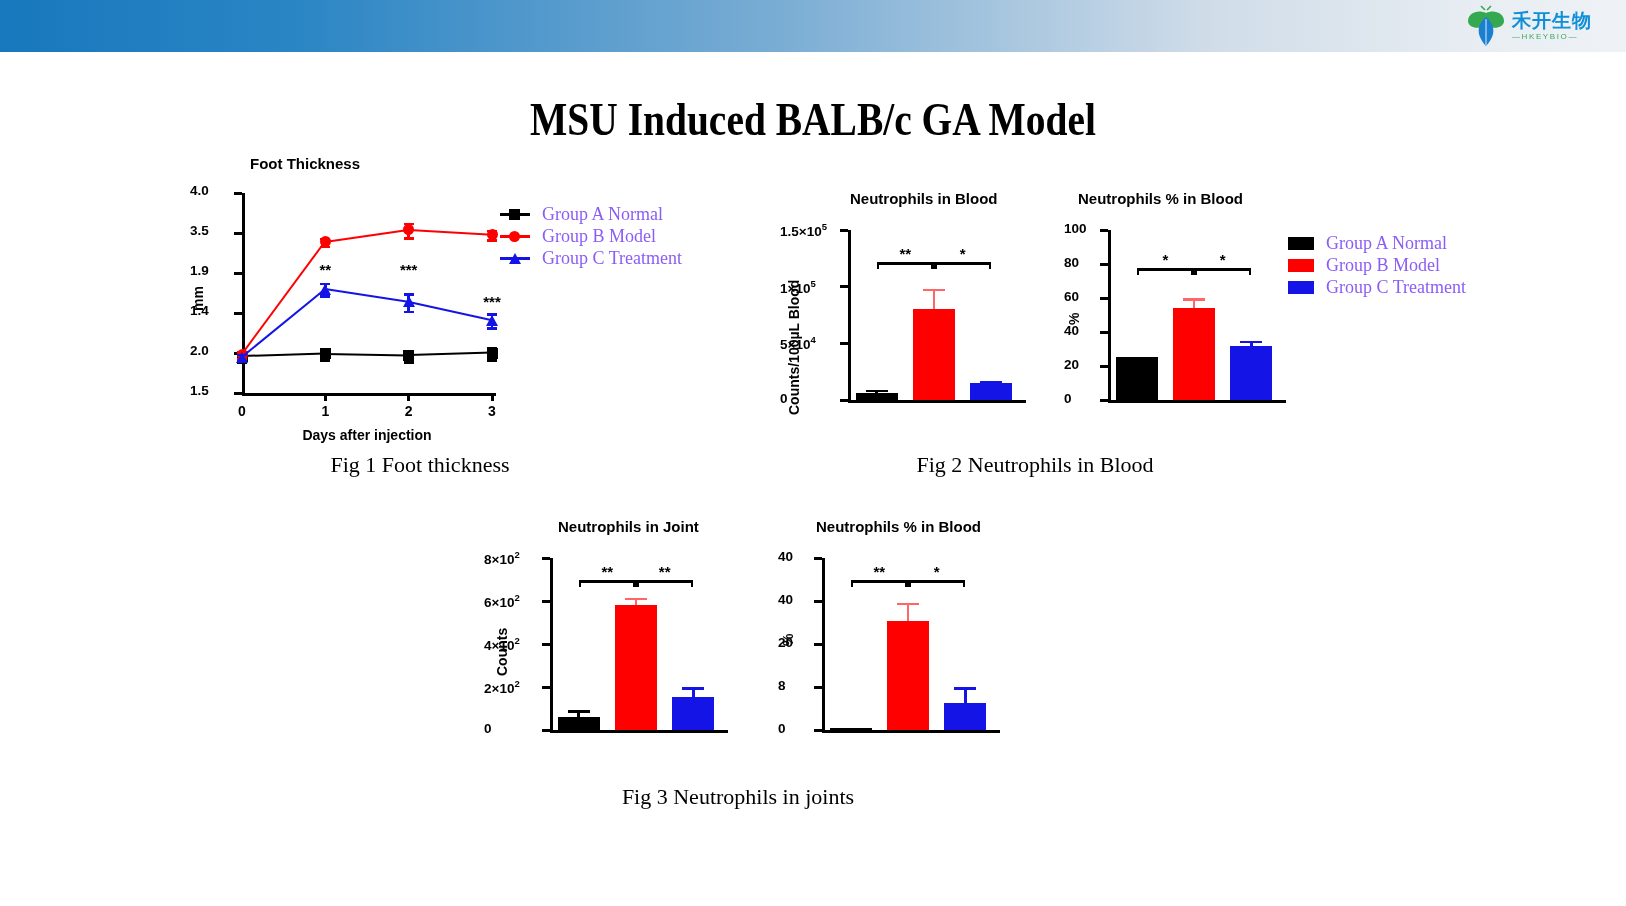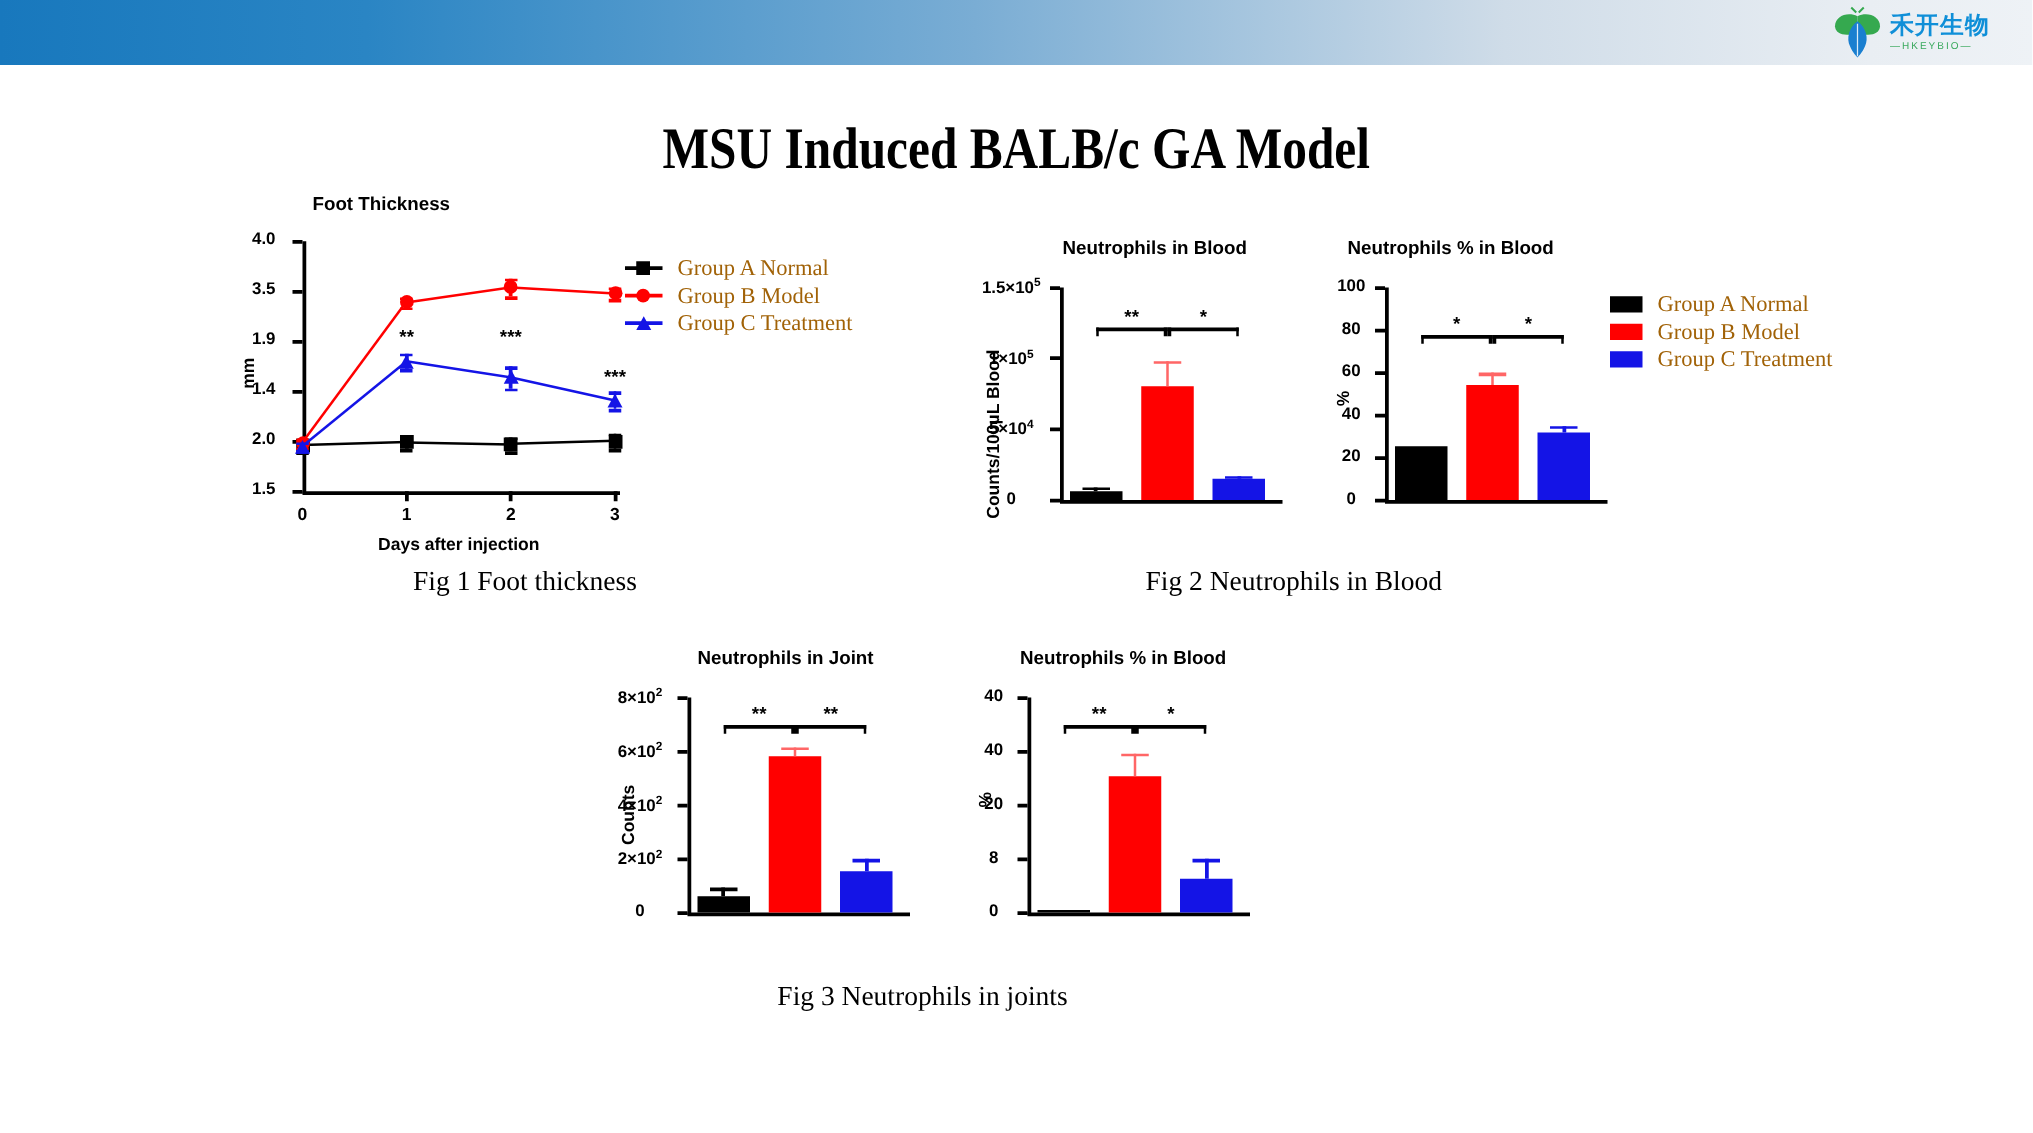--- a/index.html
+++ b/index.html
@@ -19,21 +19,21 @@
     font-family:"Liberation Serif",serif;font-weight:bold;font-size:47px;color:#000;
     transform:scaleX(0.84);transform-origin:center top;letter-spacing:0px;}
 
   
   .panel{position:absolute;}
   .ptitle{position:absolute;font-size:15px;font-weight:bold;color:#000;white-space:nowrap;font-family:"Liberation Sans",sans-serif;}
   .yaxis-line{position:absolute;background:#000;width:3px;}
   .xaxis-line{position:absolute;background:#000;height:3px;}
   .tick{position:absolute;background:#000;height:3px;width:8px;}
   .xtick{position:absolute;background:#000;width:3px;height:8px;}
-  .ylab{position:absolute;font-size:13.5px;font-weight:bold;color:#000;text-align:center;white-space:nowrap;}
+  .ylab{position:absolute;font-size:13.5px;font-weight:bold;color:#000;text-align:left;white-space:nowrap;}
   .xlab{position:absolute;font-size:14px;font-weight:bold;color:#000;text-align:center;white-space:nowrap;}
   .ytitle{position:absolute;font-size:14px;font-weight:bold;color:#000;white-space:nowrap;
     transform-origin:left top;transform:rotate(-90deg);}
   .xtitle{position:absolute;font-size:14px;font-weight:bold;color:#000;white-space:nowrap;text-align:center;}
   .sup{font-size:9.5px;vertical-align:super;}
 
   .bar{position:absolute;bottom:0;}
   .errbar{position:absolute;width:2.5px;}
   .errcap{position:absolute;height:2.5px;}
 
@@ -41,21 +41,21 @@
   .sigbr .hline{position:absolute;top:0;left:0;height:2.5px;background:#000;width:100%;}
   .sigbr .lend{position:absolute;top:0;left:0;width:2.5px;height:7px;background:#000;}
   .sigbr .rend{position:absolute;top:0;right:0;width:2.5px;height:7px;background:#000;}
   .sigstar{position:absolute;font-size:15px;font-weight:bold;color:#000;text-align:center;line-height:1;}
 
   .caption{position:absolute;font-family:"Liberation Serif",serif;font-size:22px;color:#000;text-align:center;white-space:nowrap;}
 
   
   .legend{position:absolute;}
   .legrow{display:flex;align-items:center;height:22px;margin-bottom:0px;}
-  .legtext{font-family:"Liberation Serif",serif;font-size:18px;color:#a16207;white-space:nowrap;}
+  .legtext{font-family:"Liberation Serif",serif;font-size:18px;color:#8b5cf6;white-space:nowrap;}
   .swatch{width:26px;height:13px;margin-right:12px;flex:none;}
   .lsym{width:30px;height:14px;position:relative;margin-right:12px;flex:none;}
   .lsym .lline{position:absolute;top:6px;left:0;width:30px;height:2.5px;}
   .lsym .lmk{position:absolute;left:9px;top:2px;width:11px;height:11px;}
   .mk-sq{border-radius:0;}
   .mk-ci{border-radius:50%;}
   .mk-tr{width:0!important;height:0!important;background:transparent!important;
     border-left:6px solid transparent;border-right:6px solid transparent;top:2px!important;left:9px!important;}
 
   .dot{position:absolute;}

